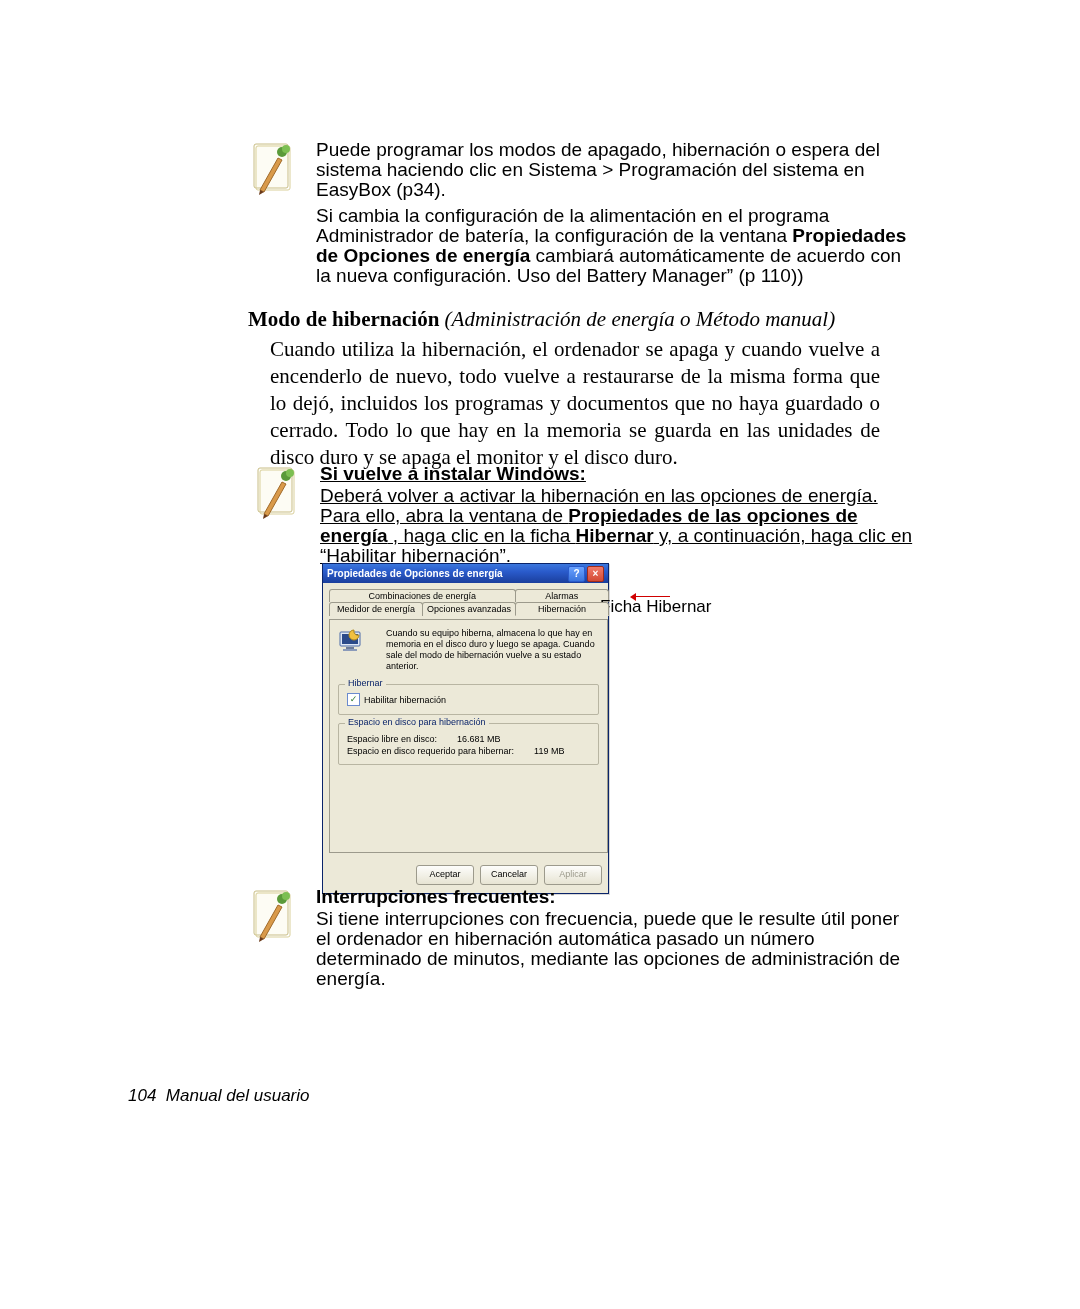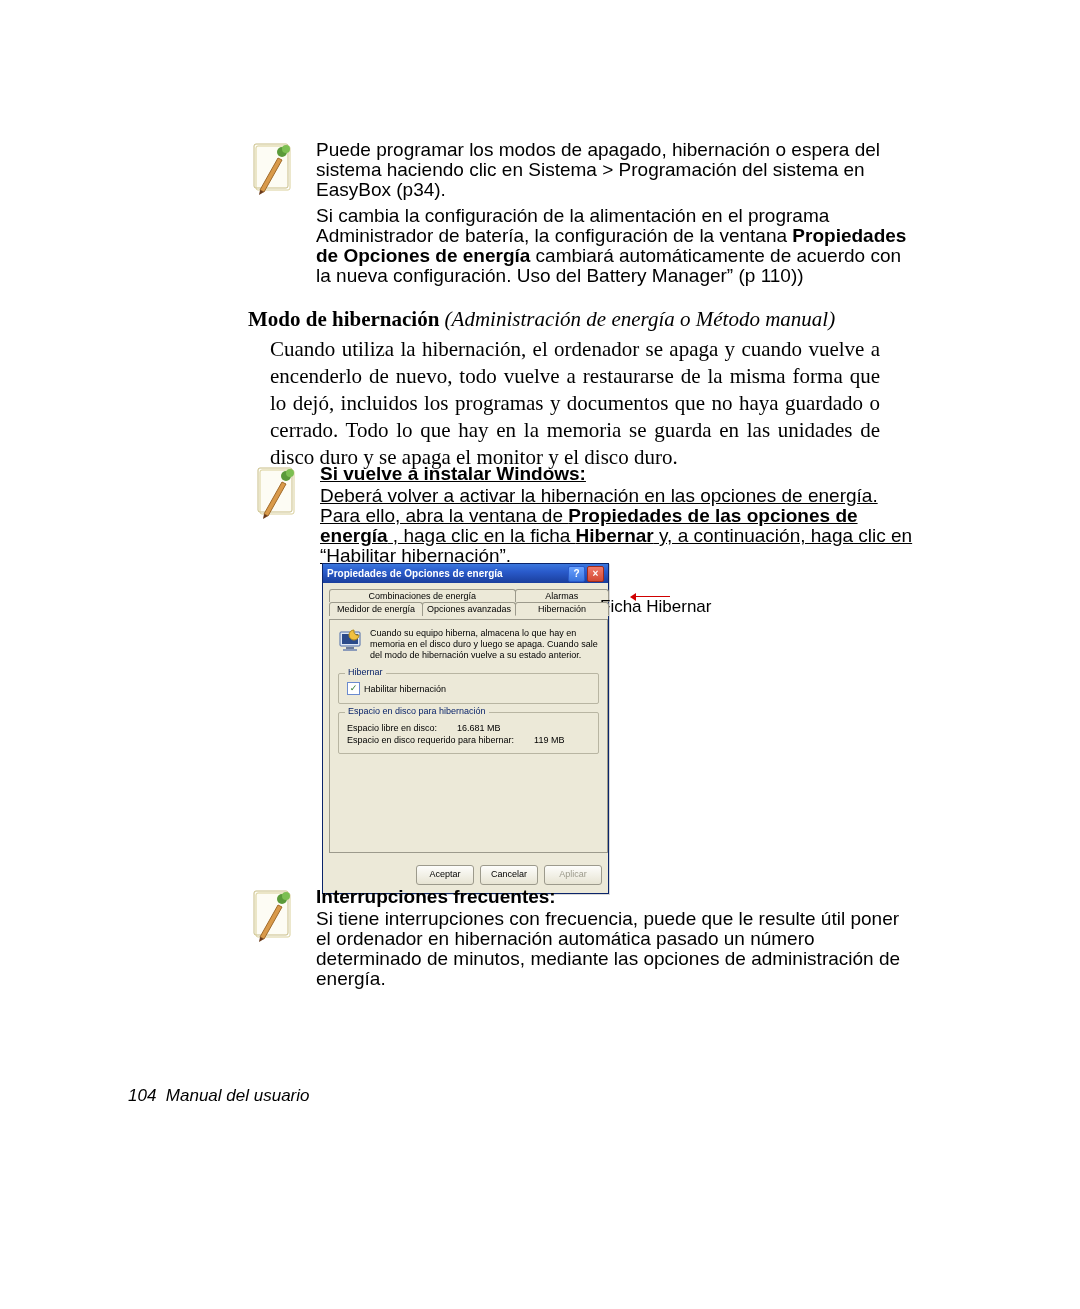--- a/index.html
+++ b/index.html
@@ -127,21 +127,21 @@
 
   .tab-panel {
     border: 1px solid #9c9a8c;
     background: #ece9d8;
     padding: 8px 8px 8px 8px;
     margin-top: -1px;
     height: 216px;
     position: relative;
   }
 
-  .info-row { display:flex; align-items:flex-start; gap:4px; margin-bottom:12px;}
+  .info-row { display:flex; align-items:flex-start; gap:20px; margin-bottom:12px;}
   .info-icon {
     width: 28px; height: 28px;
     flex: 0 0 auto;
   }
   .info-text { font-size: 9px; line-height: 11px; color:#000; }
 
   .group {
     border: 1px solid #b8b5a2;
     border-radius: 2px;
     margin-bottom: 8px;

